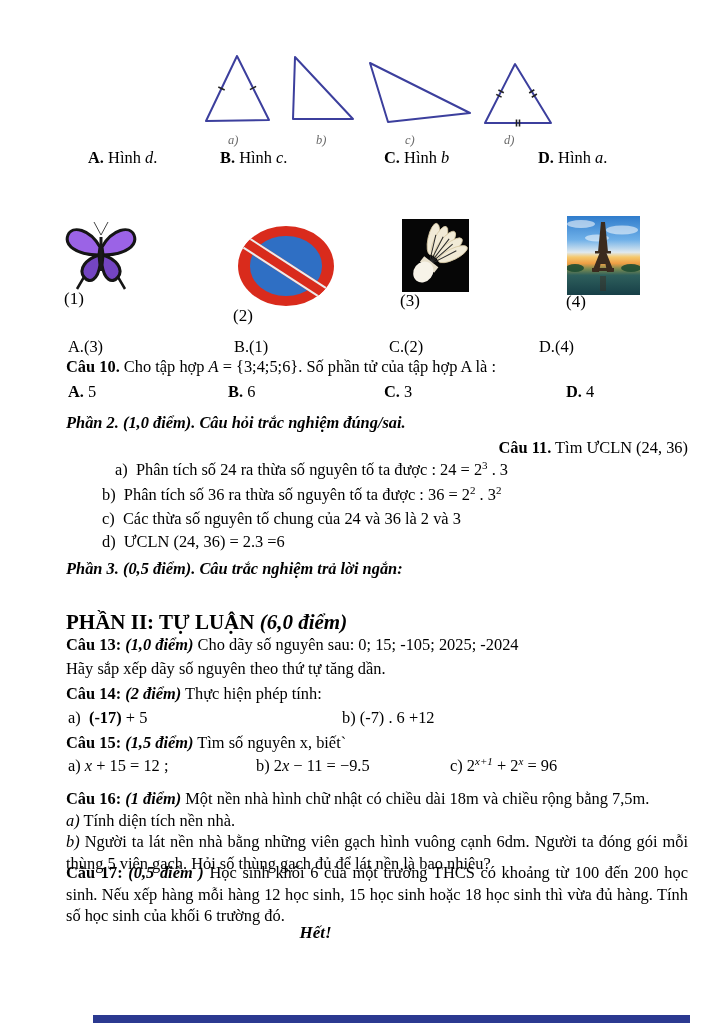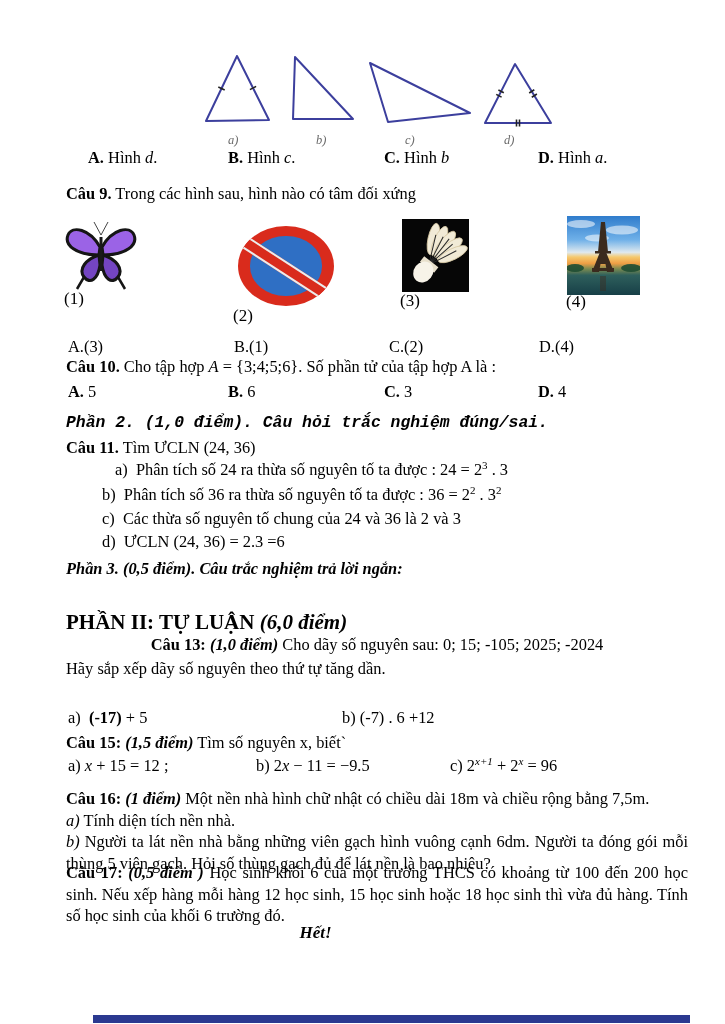--- a/index.html
+++ b/index.html
@@ -46,29 +46,25 @@
       <path d="M321.5,71.5 L321.5,78.5"></path>
     </g>
     <text class="tri-labels" x="30" y="96">a)</text>
     <text class="tri-labels" x="118" y="96">b)</text>
     <text class="tri-labels" x="207" y="96">c)</text>
     <text class="tri-labels" x="306" y="96">d)</text>
   </svg>
 
   <div class="abs" style="top:147px;left:0;width:725px;">
     <span class="opt" style="left:88px"><span class="b">A.</span> <span>Hình</span> <span class="it">d</span><span>.</span></span>
-    <span class="opt" style="left:228px"><span class="b">B.</span> <span>Hình</span> <span class="it">c</span><span>.</span></span>
+    <span class="opt" style="left:220px"><span class="b">B.</span> <span>Hình</span> <span class="it">c</span><span>.</span></span>
     <span class="opt" style="left:384px"><span class="b">C.</span> <span>Hình</span> <span class="it">b</span><span></span></span>
     <span class="opt" style="left:538px"><span class="b">D.</span> <span>Hình</span> <span class="it">a</span><span>.</span></span>
   </div>
 
-  <div class="para" style="top:183px;">
-    <span class="b">Câu 9.</span>
-    <span>Trong các hình sau, hình nào có tâm đối xứng</span>
-  </div>
 
   <svg class="abs" style="left:62px;top:219px;" width="78" height="72" viewBox="0 0 78 72">
     <path d="M39,16 L32,3 M39,16 L46,3" stroke="#444" stroke-width="1" fill="none"></path>
     <path d="M38,28 C28,10 10,6 6,16 C2,26 14,36 37,36 Z" fill="#9b63e6" stroke="#151515" stroke-width="3"></path>
     <path d="M40,28 C50,10 68,6 72,16 C76,26 64,36 41,36 Z" fill="#9b63e6" stroke="#151515" stroke-width="3"></path>
     <path d="M37,36 C24,40 16,50 22,58 C28,66 36,60 38,46 Z" fill="#7445c2" stroke="#151515" stroke-width="3"></path>
     <path d="M41,36 C54,40 62,50 56,58 C50,66 42,60 40,46 Z" fill="#7445c2" stroke="#151515" stroke-width="3"></path>
     <path d="M22,58 L15,70 M56,58 L63,70" stroke="#151515" stroke-width="2.5" fill="none"></path>
     <line x1="39" y1="18" x2="39" y2="52" stroke="#1a1a1a" stroke-width="3"></line>
   </svg>
@@ -135,26 +131,26 @@
   </div>
 
   <div class="para" style="top:356px;">
     <span class="b">Câu 10.</span>
     <span>Cho tập hợp </span><span class="it">A</span><span> = </span><span>{3;4;5;6}</span><span>. Số phần tử của tập hợp A là :</span>
   </div>
   <div class="abs" style="top:381px;left:0;width:725px;">
     <span class="opt" style="left:68px"><span class="b">A.</span> <span>5</span></span>
     <span class="opt" style="left:228px"><span class="b">B.</span> <span>6</span></span>
     <span class="opt" style="left:384px"><span class="b">C.</span> <span>3</span></span>
-    <span class="opt" style="left:538px"><span class="b">D.</span> <span>4</span></span>
-  </div>
-
-  <div class="para bi" style="top:412px;font-family:Liberation Mono, monospace;">Phần 2. (1,0 điểm). Câu hỏi trắc nghiệm đúng/sai.</div>
-
-  <div class="para" style="top:437px;">
+    <span class="opt" style="left:566px"><span class="b">D.</span> <span>4</span></span>
+  </div>
+
+  <div class="para bi" style="top:412px;">Phần 2. (1,0 điểm). Câu hỏi trắc nghiệm đúng/sai.</div>
+
+  <div class="para" style="top:437px;text-align:right;">
     <span class="b">Câu 11.</span>
     <span>Tìm ƯCLN (24, 36)</span>
   </div>
   <div class="abs" style="left:115px;top:459px;">
     <span>a)</span>&nbsp; <span>Phân tích  số 24 ra thừa số nguyên tố ta được : 24 = 2</span><sup>3</sup><span> . 3</span><sup></sup>
   </div>
   <div class="abs" style="left:102px;top:484px;">
     <span>b)</span>&nbsp; <span>Phân tích  số 36 ra thừa số nguyên tố ta được : 36 = 2</span><sup>2</sup><span> . 3</span><sup>2</sup>
   </div>
   <div class="abs" style="left:102px;top:508px;">
@@ -164,26 +160,30 @@
     <span>d)</span>&nbsp; <span>ƯCLN (24, 36) = 2.3 =6</span>
   </div>
 
   <div class="para bi" style="top:558px;">Phần 3. (0,5 điểm).  Câu trắc nghiệm trả lời ngắn:</div>
 
 
   <div class="para" style="top:611px;font-size:21px;">
     <span class="b">PHẦN II: TỰ LUẬN </span><span class="bi">(6,0 điểm)</span>
   </div>
 
-  <div class="para" style="top:634px;text-align:center;">
+  <div class="para" style="top:634px;">
     <span class="b">Câu 13:</span>
     <span class="bi">(1,0 điểm)</span><span> Cho dãy số nguyên sau: 0; 15; -105; 2025; -2024</span>
   </div>
   <div class="para" style="top:658px;">Hãy sắp xếp dãy số nguyên theo thứ tự tăng dần.</div>
 
+  <div class="para" style="top:683px;">
+    <span class="b">Câu 14:</span>
+    <span class="bi">(2 điểm)</span><span> Thực hiện phép tính:</span>
+  </div>
   <div class="abs" style="top:707px;left:0;width:725px;">
     <span class="opt" style="left:68px"><span>a)</span>&nbsp; <span class="b">(-17)</span><span> + 5</span></span>
     <span class="opt" style="left:342px">b) (-7) . 6 +12</span>
   </div>
 
   <div class="para" style="top:732px;font-family:Liberation Serif, serif;">
     <span class="b">Câu 15:</span>
     <span class="bi">(1,5 điểm)</span><span> Tìm số nguyên x, biết`</span>
   </div>
   <div class="abs" style="top:755px;left:0;width:725px;">

